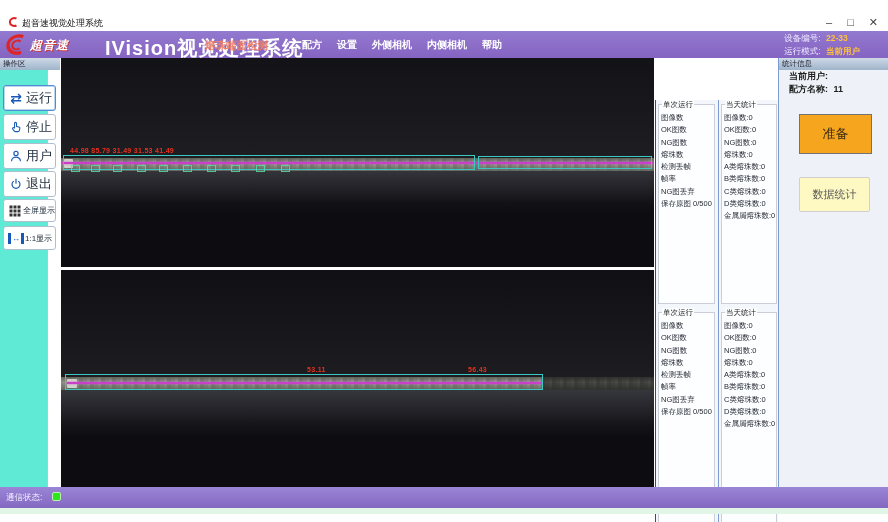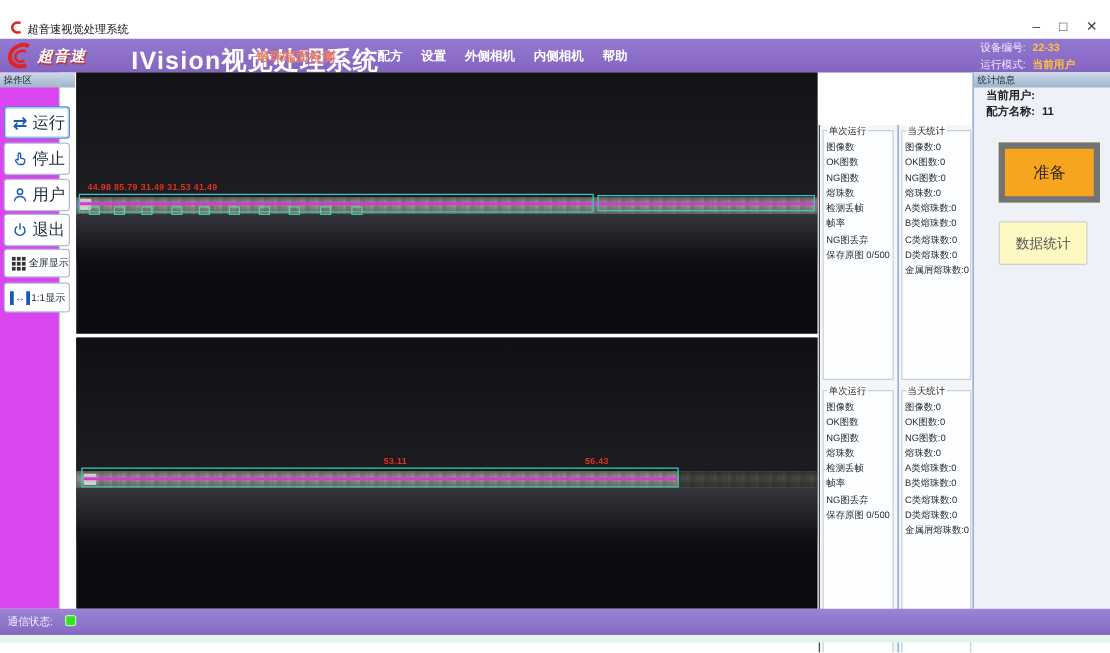--- a/index.html
+++ b/index.html
@@ -21,21 +21,21 @@
          text-shadow:1px 1px 0 #c93434;letter-spacing:1px;white-space:nowrap;}
   .app-title{left:105px;top:4px;font-size:20px;font-weight:bold;color:#fff;letter-spacing:1px;white-space:nowrap;}
   .subtitle{left:205px;top:8px;font-size:10.5px;font-weight:bold;color:#ef8068;white-space:nowrap;}
   .menu{left:302px;top:7px;display:flex;gap:15px;}
   .menu-item{font-size:10px;font-weight:bold;color:#ffffff;white-space:nowrap;cursor:default;}
   .hdr-info{right:28px;top:1px;text-align:left;}
   .hdr-row{font-size:8.5px;line-height:13px;color:#efeaff;white-space:nowrap;}
   .hdr-row .val{color:#ffc23c;font-weight:bold;margin-left:3px;}
 
   
-  .sidebar{left:0;top:58px;width:48px;height:429px;background:#d946ef;border-right:1px solid #b9c4d2;box-sizing:border-box;}
+  .sidebar{left:0;top:58px;width:48px;height:429px;background:#5eead4;border-right:1px solid #b9c4d2;box-sizing:border-box;}
   .side-header{left:0;top:0;width:60px;height:12px;background:linear-gradient(180deg,#cdd9e7,#9fb4ca);
                font-size:7.5px;line-height:12px;color:#223;padding-left:3px;box-sizing:border-box;}
   .side-btn{left:3px;width:53px;background:#fff;border:1px solid #aebfd2;border-radius:3px;
             display:flex;align-items:center;justify-content:flex-start;padding-left:4px;box-sizing:border-box;cursor:default;}
   .side-btn.active{border:1px solid #4f8ad2;box-shadow:0 0 0 1px #bcd7f2 inset;}
   .side-btn .icon{width:16px;display:inline-flex;justify-content:center;align-items:center;color:#1758b8;font-weight:bold;}
   .side-btn .lbl{font-size:13px;color:#1c2a3a;margin-left:2px;white-space:nowrap;}
   .side-btn.small .lbl{font-size:8px;margin-left:1px;}
   .uni-icon{font-size:14px;line-height:14px;}
   .bars11{display:inline-flex;align-items:center;gap:1px;font-size:8px;color:#1758b8;font-weight:bold;}
@@ -66,21 +66,21 @@
   .legend{position:absolute;top:-5px;left:3px;background:#fdfeff;padding:0 1px;font-size:7.5px;color:#222;white-space:nowrap;}
   .rows{padding:7px 0 0 2px;}
   .stat-row{height:12.3px;line-height:12.3px;font-size:7.5px;color:#1f2530;white-space:nowrap;}
 
   
   .stats-info{left:778px;top:58px;width:110px;height:429px;background:#eef2f8;border-left:1px solid #7d9ccf;box-sizing:border-box;}
   .si-header{left:0;top:0;width:109px;height:12px;background:linear-gradient(180deg,#cdd9e7,#9fb4ca);
              font-size:7.5px;line-height:12px;color:#223;padding-left:3px;box-sizing:border-box;}
   .si-row{left:10px;font-size:9px;font-weight:bold;color:#222;white-space:nowrap;}
   .si-row .val{font-weight:bold;margin-left:3px;}
-  .ready-btn{left:20px;top:56px;width:71px;height:38px;background:#f6a51f;border:5px solid #737373;
+  .ready-btn{left:20px;top:56px;width:71px;height:38px;background:#f6a51f;border:1px solid #737373;
              font-size:13px;color:#3a2c10;display:flex;align-items:center;justify-content:center;cursor:default;}
   .data-btn{left:20px;top:119px;width:69px;height:33px;background:#fef9c3;border:1px solid #d0d0d0;border-radius:2px;
             font-size:11px;color:#555;display:flex;align-items:center;justify-content:center;cursor:default;}
 
   
   .statusbar{left:0;top:487px;width:888px;height:21px;background:linear-gradient(180deg,#9a85d6,#8468c0);}
   .comm{left:6px;top:5px;font-size:8.5px;color:#f2eeff;white-space:nowrap;}
   .dot{left:52px;top:5px;width:9px;height:9px;background:#2ee520;border:1px solid #bdf0b0;border-radius:2px;box-sizing:border-box;}
   .ver-wrap{right:8px;top:5px;font-size:8px;color:#fff;white-space:nowrap;}
   .ver-wrap .sep{margin:0 16px;color:#e6ddff;}

